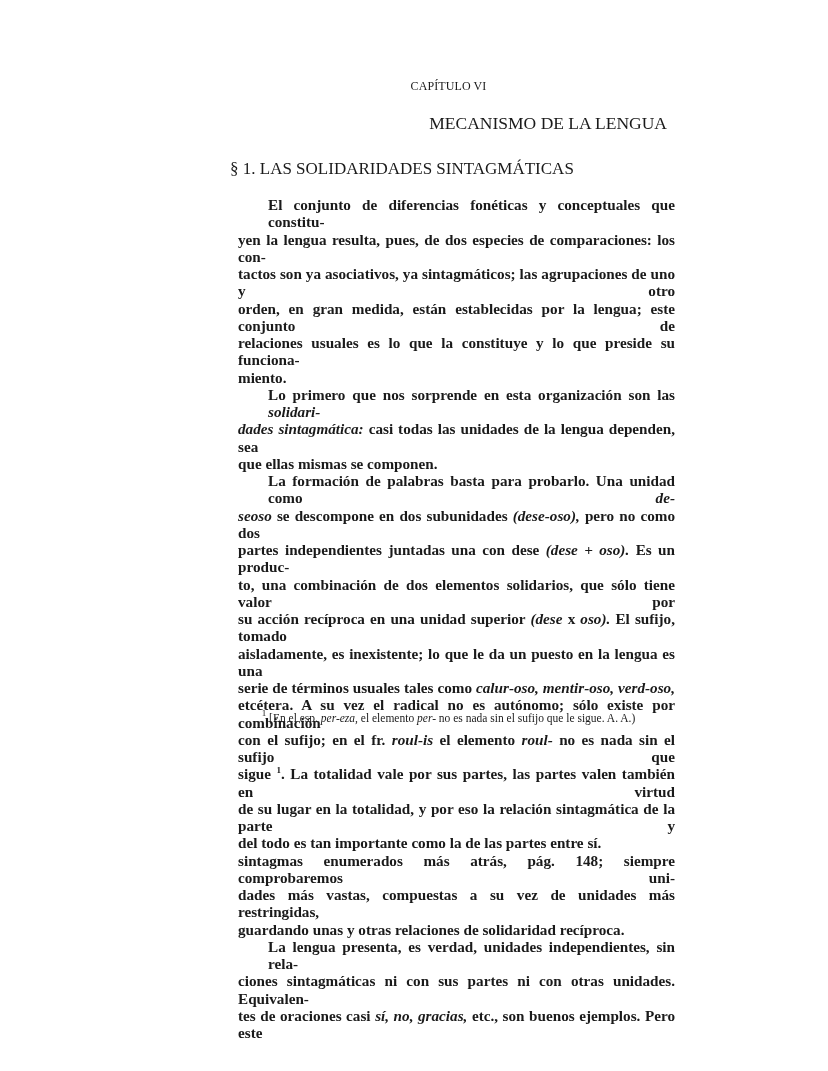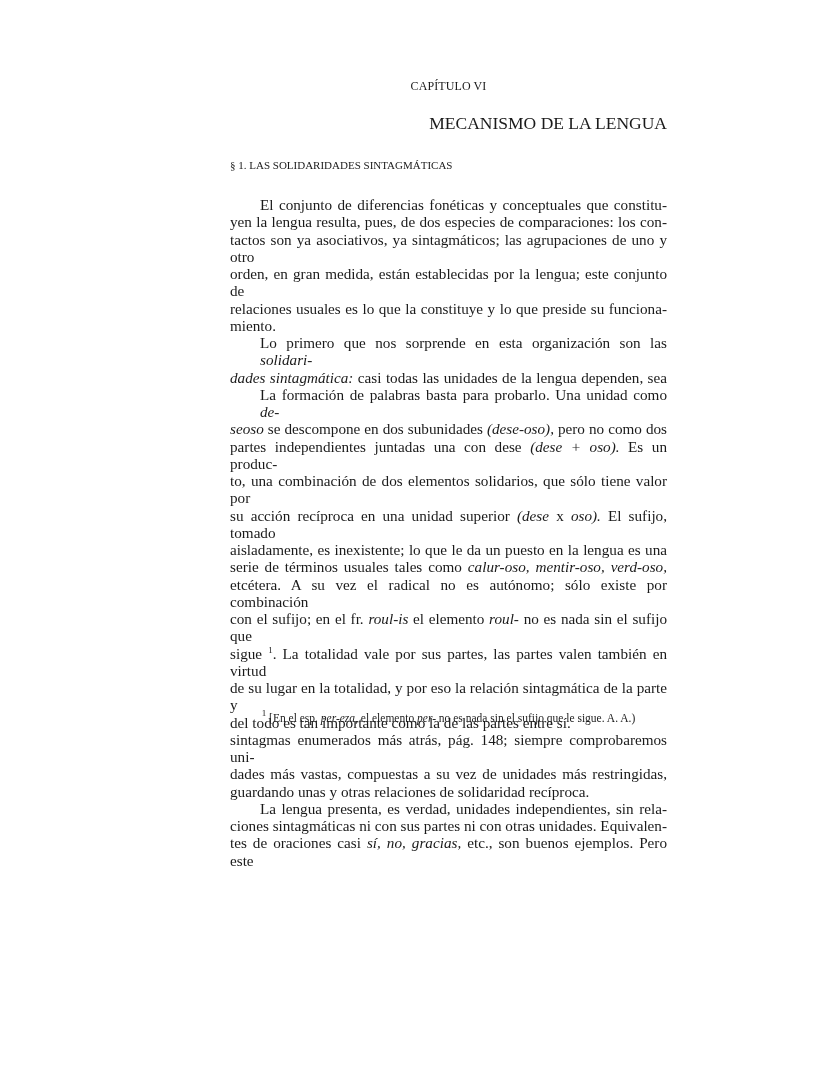--- a/index.html
+++ b/index.html
@@ -11,26 +11,27 @@
   .page { position: absolute; left: 230px; top: 0; width: 437px; }
   .chapter {
     position: absolute; left: 0; width: 437px; top: 79px; text-align: center;
     font-size: 12px; letter-spacing: 0.1px;
   }
   .title {
     position: absolute; left: 0; width: 437px; top: 113px; text-align: right;
     font-size: 17.5px;
   }
   .section {
-    position: absolute; left: 0; top: 159px; font-size: 11px;
+    position: absolute; left: 0; top: 159px; font-size: 17px;
   }
   .body {
-    position: absolute; left: 0; top: 196px; width: 437px;
+    position: absolute; left: 8px; top: 196px; width: 437px;
     font-size: 15.2px; line-height: 17.25px; text-align: justify;
     hyphens: manual;
+    font-weight: bold;
   }
   .body p { margin: 0; text-indent: 30px; }
   .body p .line { display: block; text-align: justify; text-align-last: justify; text-indent: 0; }
   .body p .line.first { padding-left: 30px; }
   .body p .line.last { text-align-last: left; }
   i { font-style: italic; }
   sup { font-size: 9px; line-height: 0; vertical-align: 6px; }
   .footnote {
     position: absolute; left: 0; width: 437px; top: 712px; text-align: center;
     font-size: 11.5px;
@@ -48,20 +49,21 @@
         <span class="line first"><span>El conjunto de diferencias fonéticas y conceptuales que constitu-</span></span>
         <span class="line"><span>yen la lengua resulta, pues, de dos especies de comparaciones: los con-</span></span>
         <span class="line"><span>tactos son ya asociativos, ya sintagmáticos; las agrupaciones de uno y otro</span></span>
         <span class="line"><span>orden, en gran medida, están establecidas por la lengua; este conjunto de</span></span>
         <span class="line"><span>relaciones usuales es lo que la constituye y lo que preside su funciona-</span></span>
         <span class="line last"><span>miento.</span></span>
       </p>
       <p>
         <span class="line first"><span>Lo primero que nos sorprende en esta organización son las </span><i>solidari-</i></span>
         <span class="line"><i>dades sintagmática:</i><span> casi todas las unidades de la lengua dependen, sea</span></span>
+        <span class="line last"><span>que ellas mismas se componen.</span></span>
       </p>
       <p>
         <span class="line first"><span>La formación de palabras basta para probarlo. Una unidad como </span><i>de-</i></span>
         <span class="line"><i>seoso</i><span> se descompone en dos subunidades </span><i>(dese-oso),</i><span> pero no como dos</span></span>
         <span class="line"><span>partes independientes juntadas una con dese </span><i>(dese + oso).</i><span> Es un produc-</span></span>
         <span class="line"><span>to, una combinación de dos elementos solidarios, que sólo tiene valor por</span></span>
         <span class="line"><span>su acción recíproca en una unidad superior </span><i>(dese</i><span> x </span><i>oso).</i><span> El sufijo, tomado</span></span>
         <span class="line"><span>aisladamente, es inexistente; lo que le da un puesto en la lengua es una</span></span>
         <span class="line"><span>serie de términos usuales tales como </span><i>calur-oso, mentir-oso, verd-oso,</i></span>
         <span class="line"><span>etcétera. A su vez el radical no es autónomo; sólo existe por combinación</span></span>

